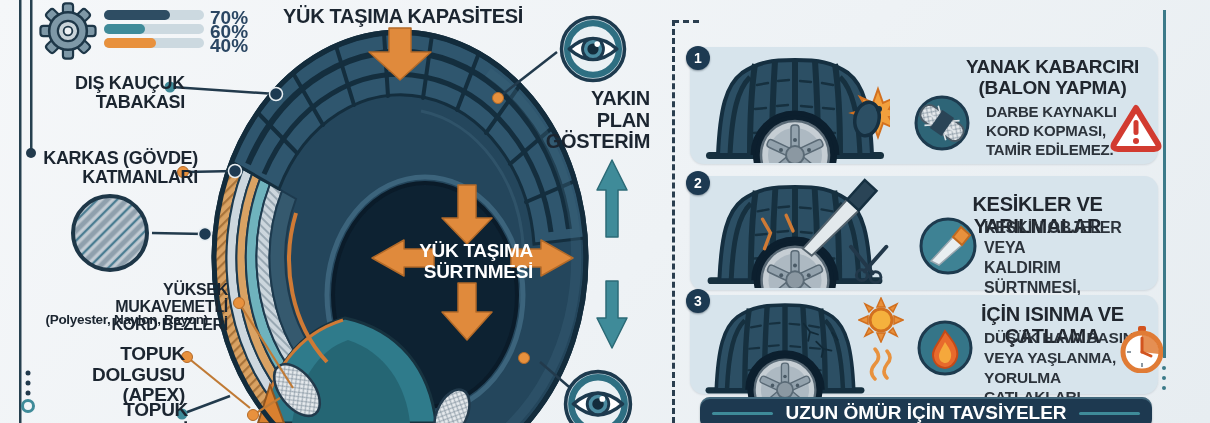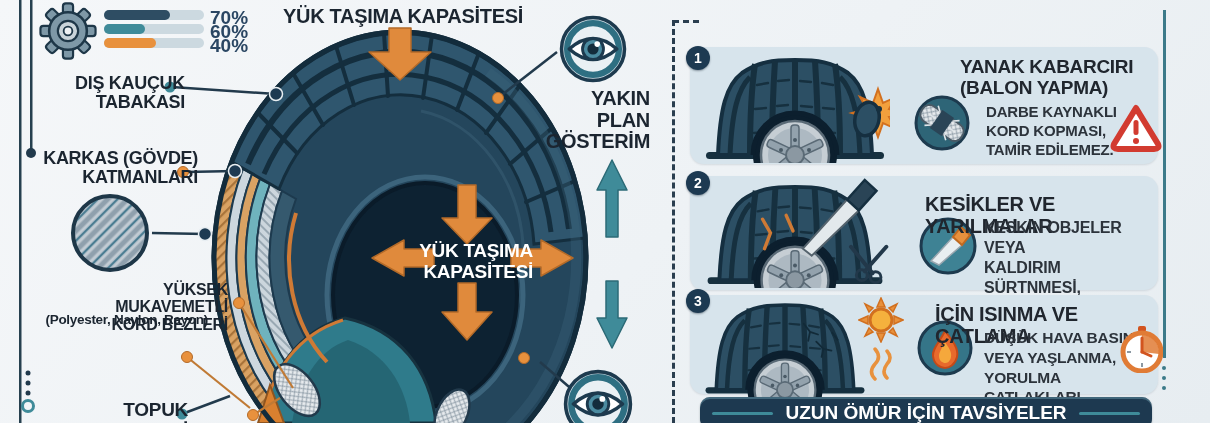--- a/index.html
+++ b/index.html
@@ -18,21 +18,21 @@
   .dot{position:absolute;border-radius:50%;}
   
   .pill{position:absolute;background:#1d3950;border-radius:10px;color:#ffffff;
         font-weight:bold;display:flex;align-items:center;justify-content:center;
         box-shadow:inset 0 2px 0 rgba(110,160,175,.45), 0 1px 2px rgba(10,25,40,.3);}
   .card{position:absolute;left:690px;width:468px;background:#d7e4ec;border-radius:14px;
         box-shadow:0 1px 2px rgba(30,50,70,.12);}
   .badge{position:absolute;width:24px;height:24px;border-radius:50%;background:#1d3a52;
          color:#fff;font-weight:bold;font-size:14px;line-height:24px;text-align:center;
          box-shadow:0 1px 2px rgba(10,25,40,.4);}
-  .card-title{position:absolute;font-weight:bold;color:#20262e;text-align:left;
+  .card-title{position:absolute;font-weight:bold;color:#20262e;text-align:center;
               white-space:pre-line;line-height:1.12;letter-spacing:-0.3px;}
   .card-body{position:absolute;font-weight:bold;color:#2c333b;text-align:left;
              white-space:pre-line;letter-spacing:-0.2px;}
   .icon-circle{position:absolute;}
   .hline{flex:1;height:3px;background:#3f8b99;border-radius:2px;margin:0 12px;}
   .footer-text{white-space:nowrap;}
   .divider{position:absolute;left:672px;top:20px;height:403px;border-left:3px dashed #2a3e4f;}
   .divider-h{position:absolute;left:673px;top:20px;width:26px;border-top:3px dashed #2a3e4f;}
 </style>
 </head>
@@ -236,24 +236,26 @@
     <circle cx="40" cy="40" r="37" fill="url(#weave)" stroke="#1e3748" stroke-width="4"></circle>
   </svg>
 
   <div class="lbl" style="left:40px;top:74px;width:145px;font-size:18px;">DIŞ KAUÇUK
 TABAKASI</div>
   <div class="lbl" style="left:40px;top:149px;width:158px;font-size:18px;">KARKAS (GÖVDE)
 KATMANLARI</div>
   <div class="lbl" style="left:22px;top:281px;width:178px;font-size:16px;padding-left:28px;">YÜKSEK MUKAVEMETLİ
 KORD BEZLERİ</div>
   <div class="lbl" style="left:14px;top:313px;width:194px;font-size:13.5px;">(Polyester, Naylon, Rayon)</div>
+  <div class="lbl" style="left:40px;top:344px;width:145px;font-size:19px;">TOPUK DOLGUSU
+(APEX)</div>
   <div class="lbl" style="left:48px;top:400px;width:140px;font-size:19px;">TOPUK TELLERİ</div>
   <div class="lbl" style="left:278px;top:6px;width:245px;font-size:20px;">YÜK TAŞIMA KAPASİTESİ</div>
   <div class="lbl" style="left:403px;top:241px;width:130px;font-size:19px;color:#ffffff;">YÜK TAŞIMA
-KAPASİTESİ</div>
+SÜRTNMESİ</div>
   <div class="lbl" style="left:545px;top:88px;width:105px;font-size:20px;">YAKIN PLAN
 GÖSTERİM</div>
 
   <div class="divider"></div>
   <div class="divider-h"></div>
 
 
   <div class="card" style="top:47px;height:117px;">
     <div class="badge" style="left:-4px;top:-1px;">1</div>
     <svg class="abs" style="left:10px;top:4px;" width="190" height="112" viewBox="0 0 190 112">

